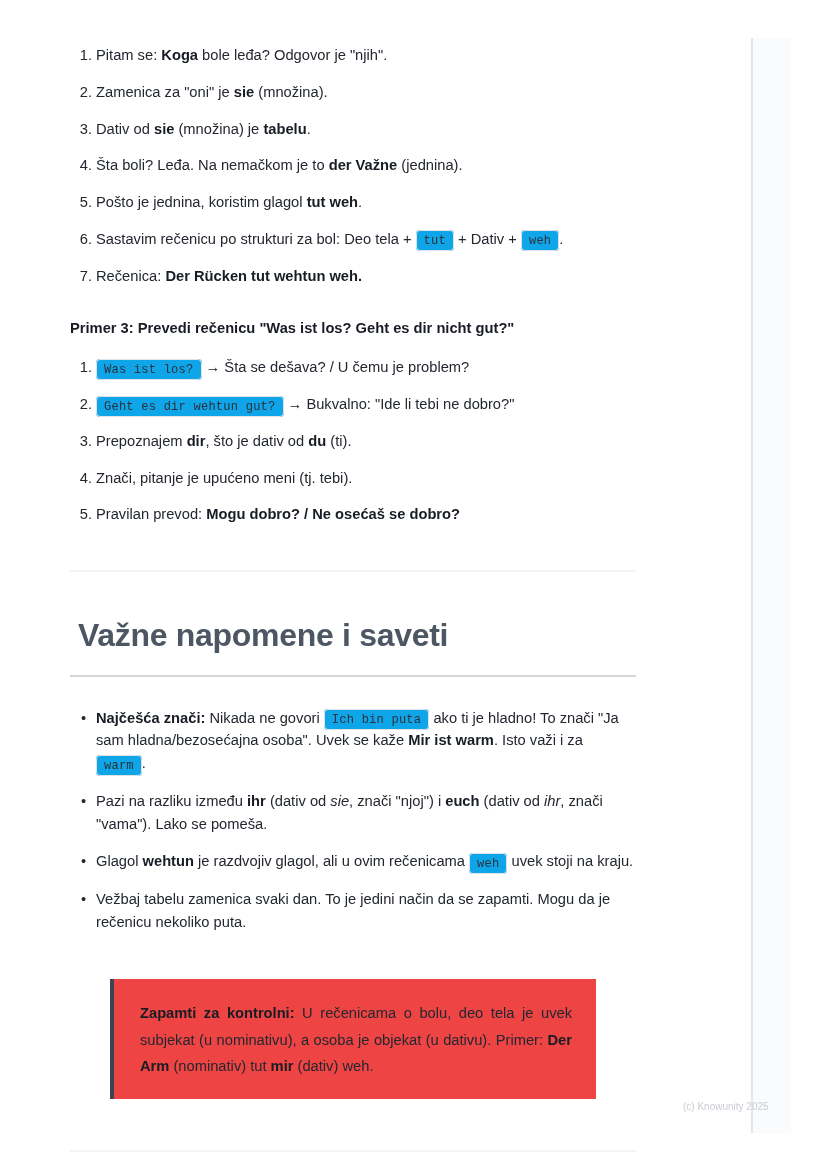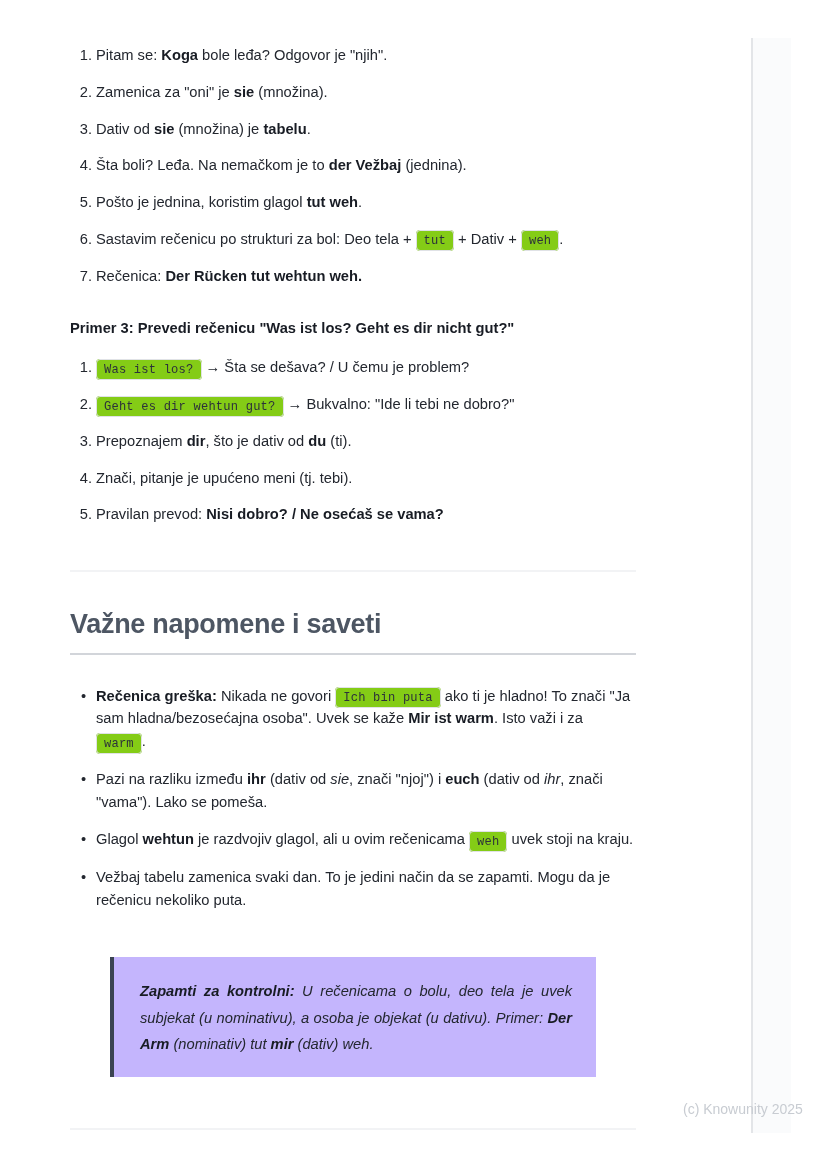--- a/index.html
+++ b/index.html
@@ -79,79 +79,78 @@
   }
 
   .item-body { display: block; }
 
   b, strong { font-weight: bold; color: #181c24; }
   i, em { font-style: italic; }
 
   code.inline {
     font-family: "Liberation Mono", "DejaVu Sans Mono", monospace;
     font-size: 12.1px;
-    background: #84cc16;
+    background: #0ea5e9;
     border: 1px solid #e0e2e6;
     border-radius: 4px;
     padding: 2.5px 7px;
     color: #2c313a;
     white-space: nowrap;
     letter-spacing: 0.2px;
   }
 
   
   .sub-heading {
     font-size: 14.7px;
     font-weight: bold;
     color: #181c24;
     line-height: 1.55;
     margin: 0 0 16px 0;
   }
 
   h2.section-title {
-    font-size: 27px;
+    font-size: 32px;
     font-weight: bold;
     color: #4d5663;
-    margin: 0;
+    margin: 8px;
     padding: 0 0 12px 0;
     letter-spacing: -0.3px;
     line-height: 1.2;
   }
   .heading-rule {
     height: 2px;
     background: #d2d5da;
     width: 100%;
   }
 
   hr.soft-rule {
     border: 0;
     height: 2px;
     background: #f2f3f5;
     margin: 0;
     width: 100%;
   }
 
   
   .callout {
-    background: #c4b5fd;
+    background: #ef4444;
     border-left: 4px solid #3b4452;
     padding: 21px 24px 20px 26px;
     font-size: 14.7px;
     line-height: 1.78;
     color: #23272f;
     text-align: justify;
-    font-style: italic;
   }
 
   
   #footer-credit {
     position: absolute;
     left: 683px;
     top: 1101px;
-    font-size: 14px;
+    font-size: 10px;
     color: #c8ccd2;
     white-space: nowrap;
   }
 
   .spacer-16 { height: 16px; }
   .spacer-30 { height: 30px; }
   .spacer-36 { height: 36px; }
   .spacer-44 { height: 44px; }
 </style>
 </head>
@@ -172,21 +171,21 @@
       <li>
         <span class="marker">2.</span>
         <span class="item-body">Zamenica za "oni" je <strong>sie</strong> (množina).</span>
       </li>
       <li>
         <span class="marker">3.</span>
         <span class="item-body">Dativ od <strong>sie</strong> (množina) je <strong>tabelu</strong>.</span>
       </li>
       <li>
         <span class="marker">4.</span>
-        <span class="item-body">Šta boli? Leđa. Na nemačkom je to <strong>der Vežbaj</strong> (jednina).</span>
+        <span class="item-body">Šta boli? Leđa. Na nemačkom je to <strong>der Važne</strong> (jednina).</span>
       </li>
       <li>
         <span class="marker">5.</span>
         <span class="item-body">Pošto je jednina, koristim glagol <strong>tut weh</strong>.</span>
       </li>
       <li>
         <span class="marker">6.</span>
         <span class="item-body">Sastavim rečenicu po strukturi za bol: Deo tela + <code class="inline">tut</code> + Dativ + <code class="inline">weh</code>.</span>
       </li>
       <li>
@@ -211,39 +210,39 @@
       <li>
         <span class="marker">3.</span>
         <span class="item-body">Prepoznajem <strong>dir</strong>, što je dativ od <strong>du</strong> (ti).</span>
       </li>
       <li>
         <span class="marker">4.</span>
         <span class="item-body">Znači, pitanje je upućeno meni (tj. tebi).</span>
       </li>
       <li>
         <span class="marker">5.</span>
-        <span class="item-body">Pravilan prevod: <strong>Nisi dobro? / Ne osećaš se vama?</strong></span>
+        <span class="item-body">Pravilan prevod: <strong>Mogu dobro? / Ne osećaš se dobro?</strong></span>
       </li>
     </ol>
 
   <div class="spacer-30"></div>
 
   <hr class="soft-rule">
 
   <div class="spacer-36"></div>
 
   <h2 class="section-title">Važne napomene i saveti</h2>
   <div class="heading-rule"></div>
 
   <div class="spacer-30"></div>
 
   <ul class="doc-list">
       <li>
         <span class="marker">•</span>
-        <span class="item-body"><strong>Rečenica greška:</strong> Nikada ne govori <code class="inline">Ich bin puta</code> ako ti je hladno! To znači "Ja sam hladna/bezosećajna osoba". Uvek se kaže <strong>Mir ist warm</strong>. Isto važi i za <code class="inline">warm</code>.</span>
+        <span class="item-body"><strong>Najčešća znači:</strong> Nikada ne govori <code class="inline">Ich bin puta</code> ako ti je hladno! To znači "Ja sam hladna/bezosećajna osoba". Uvek se kaže <strong>Mir ist warm</strong>. Isto važi i za <code class="inline">warm</code>.</span>
       </li>
       <li>
         <span class="marker">•</span>
         <span class="item-body">Pazi na razliku između <strong>ihr</strong> (dativ od <em>sie</em>, znači "njoj") i <strong>euch</strong> (dativ od <em>ihr</em>, znači "vama"). Lako se pomeša.</span>
       </li>
       <li>
         <span class="marker">•</span>
         <span class="item-body">Glagol <strong>wehtun</strong> je razdvojiv glagol, ali u ovim rečenicama <code class="inline">weh</code> uvek stoji na kraju.</span>
       </li>
       <li>

